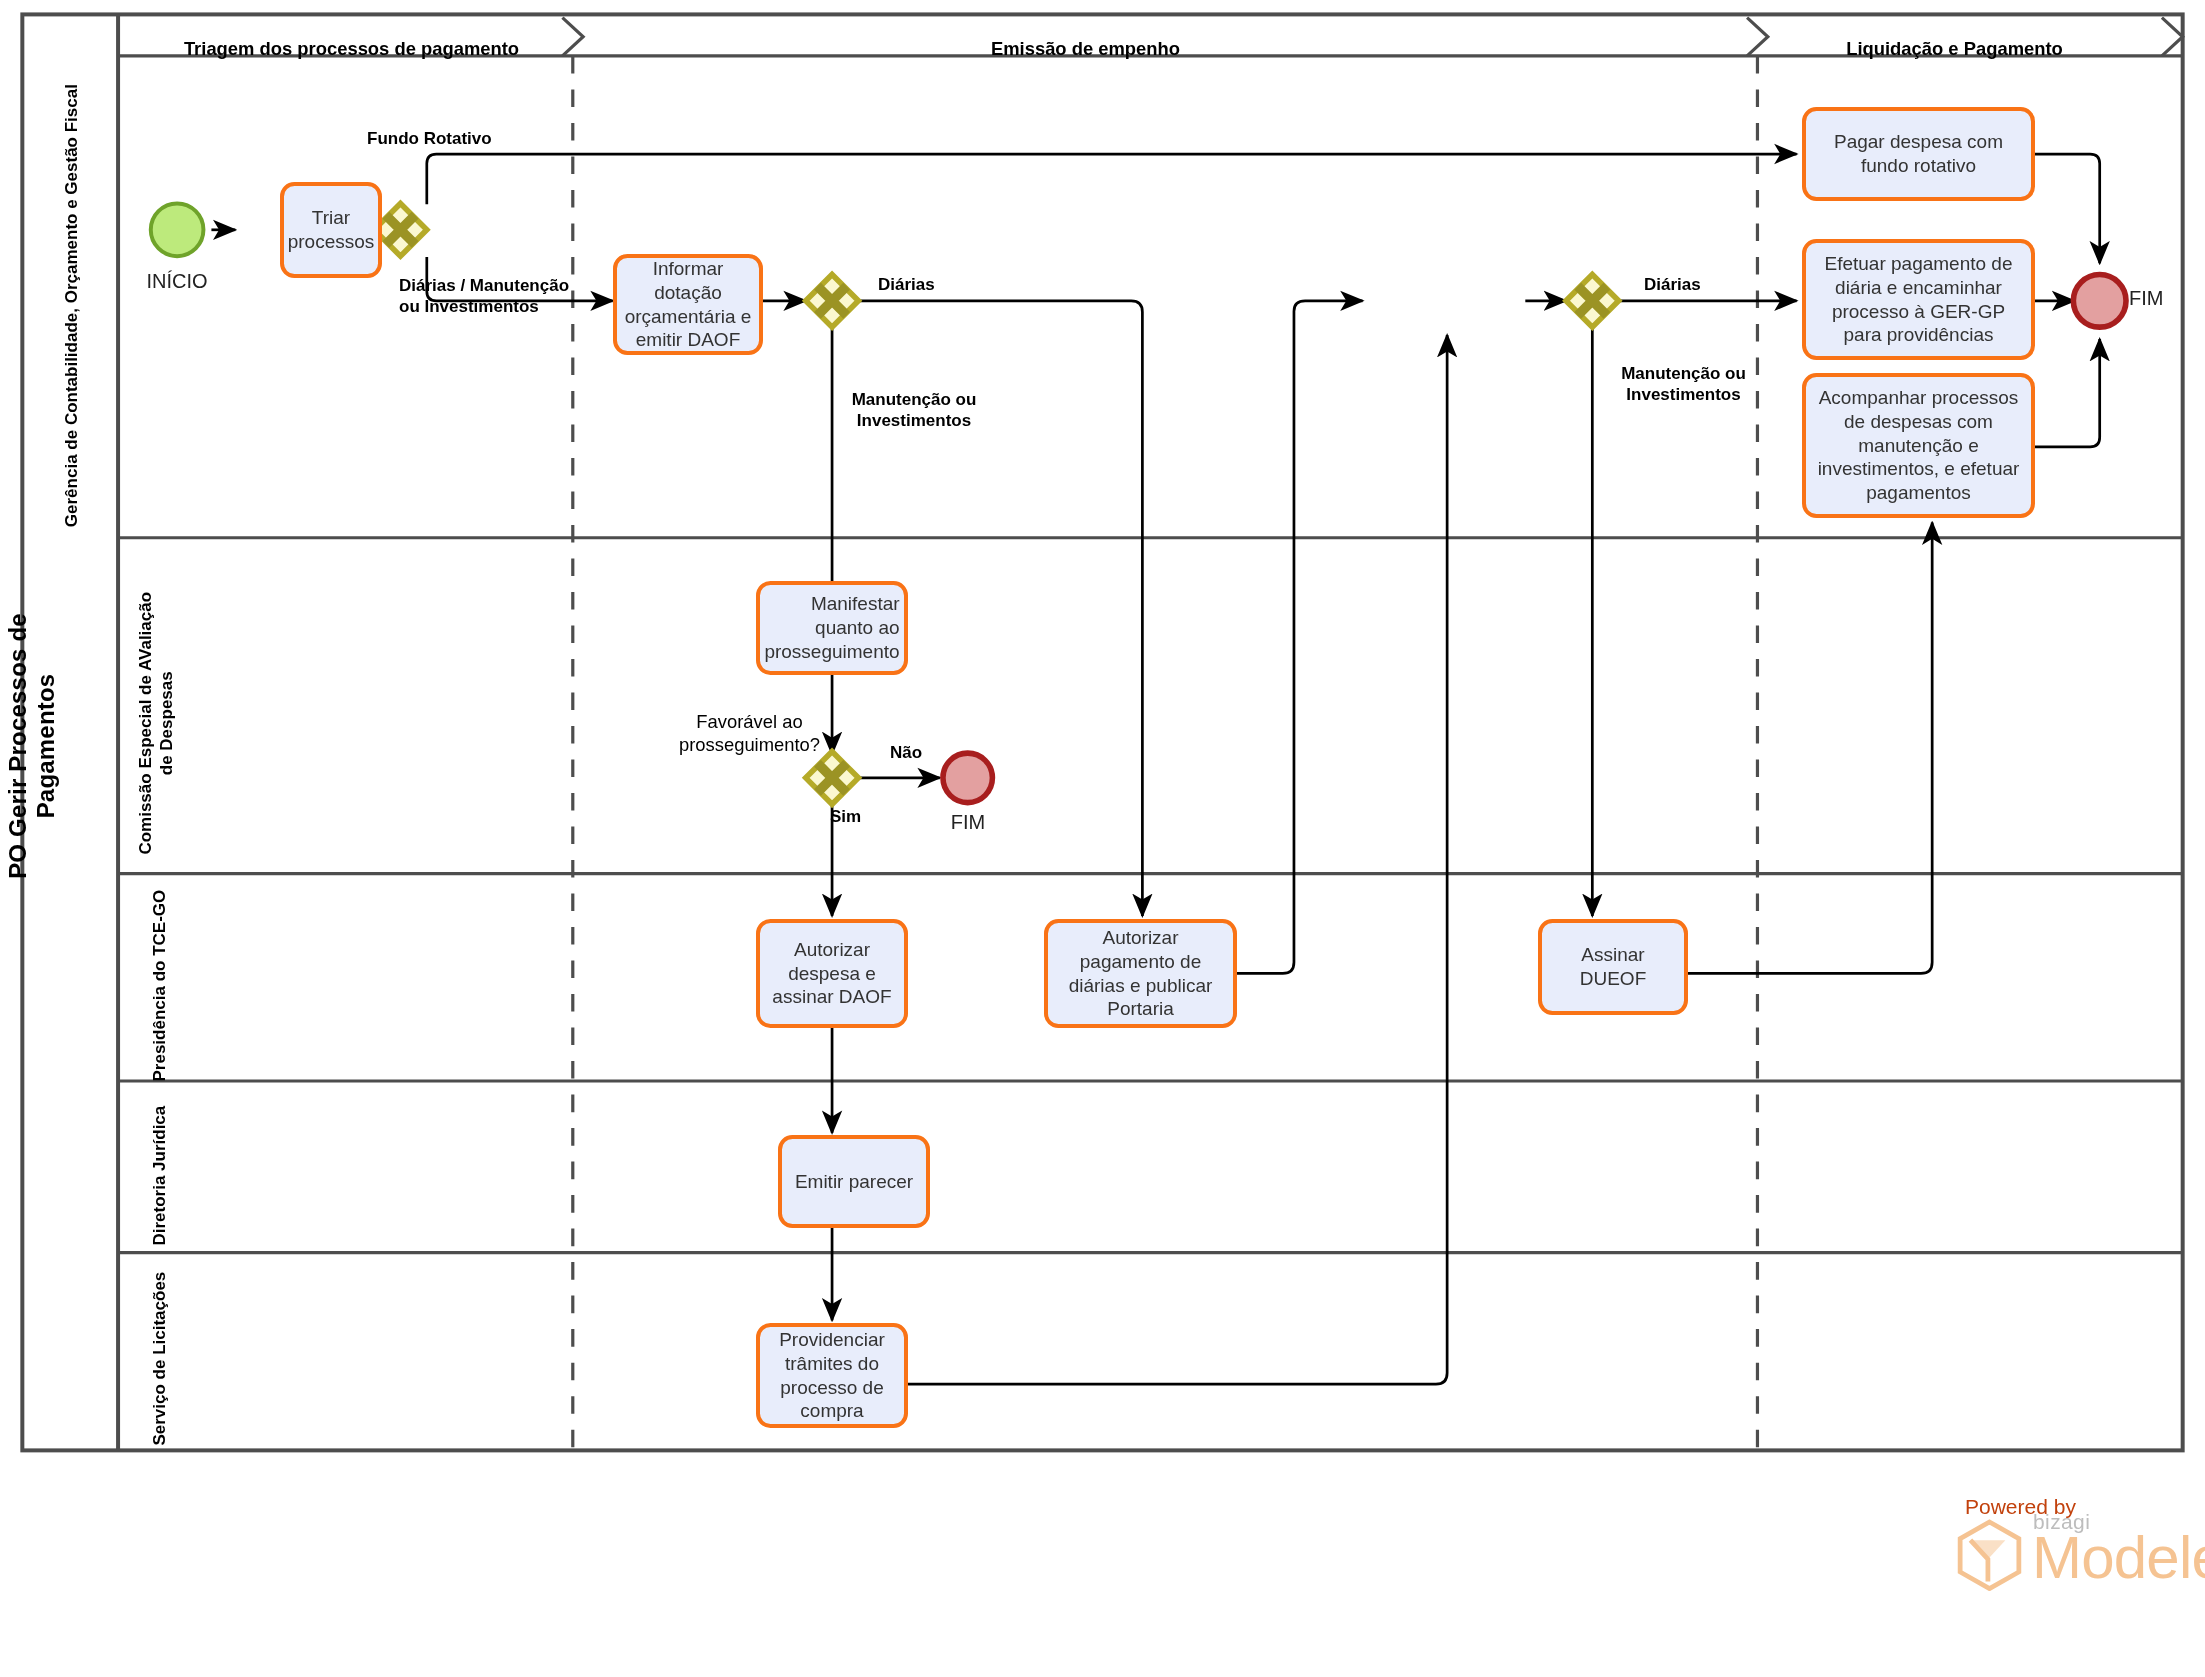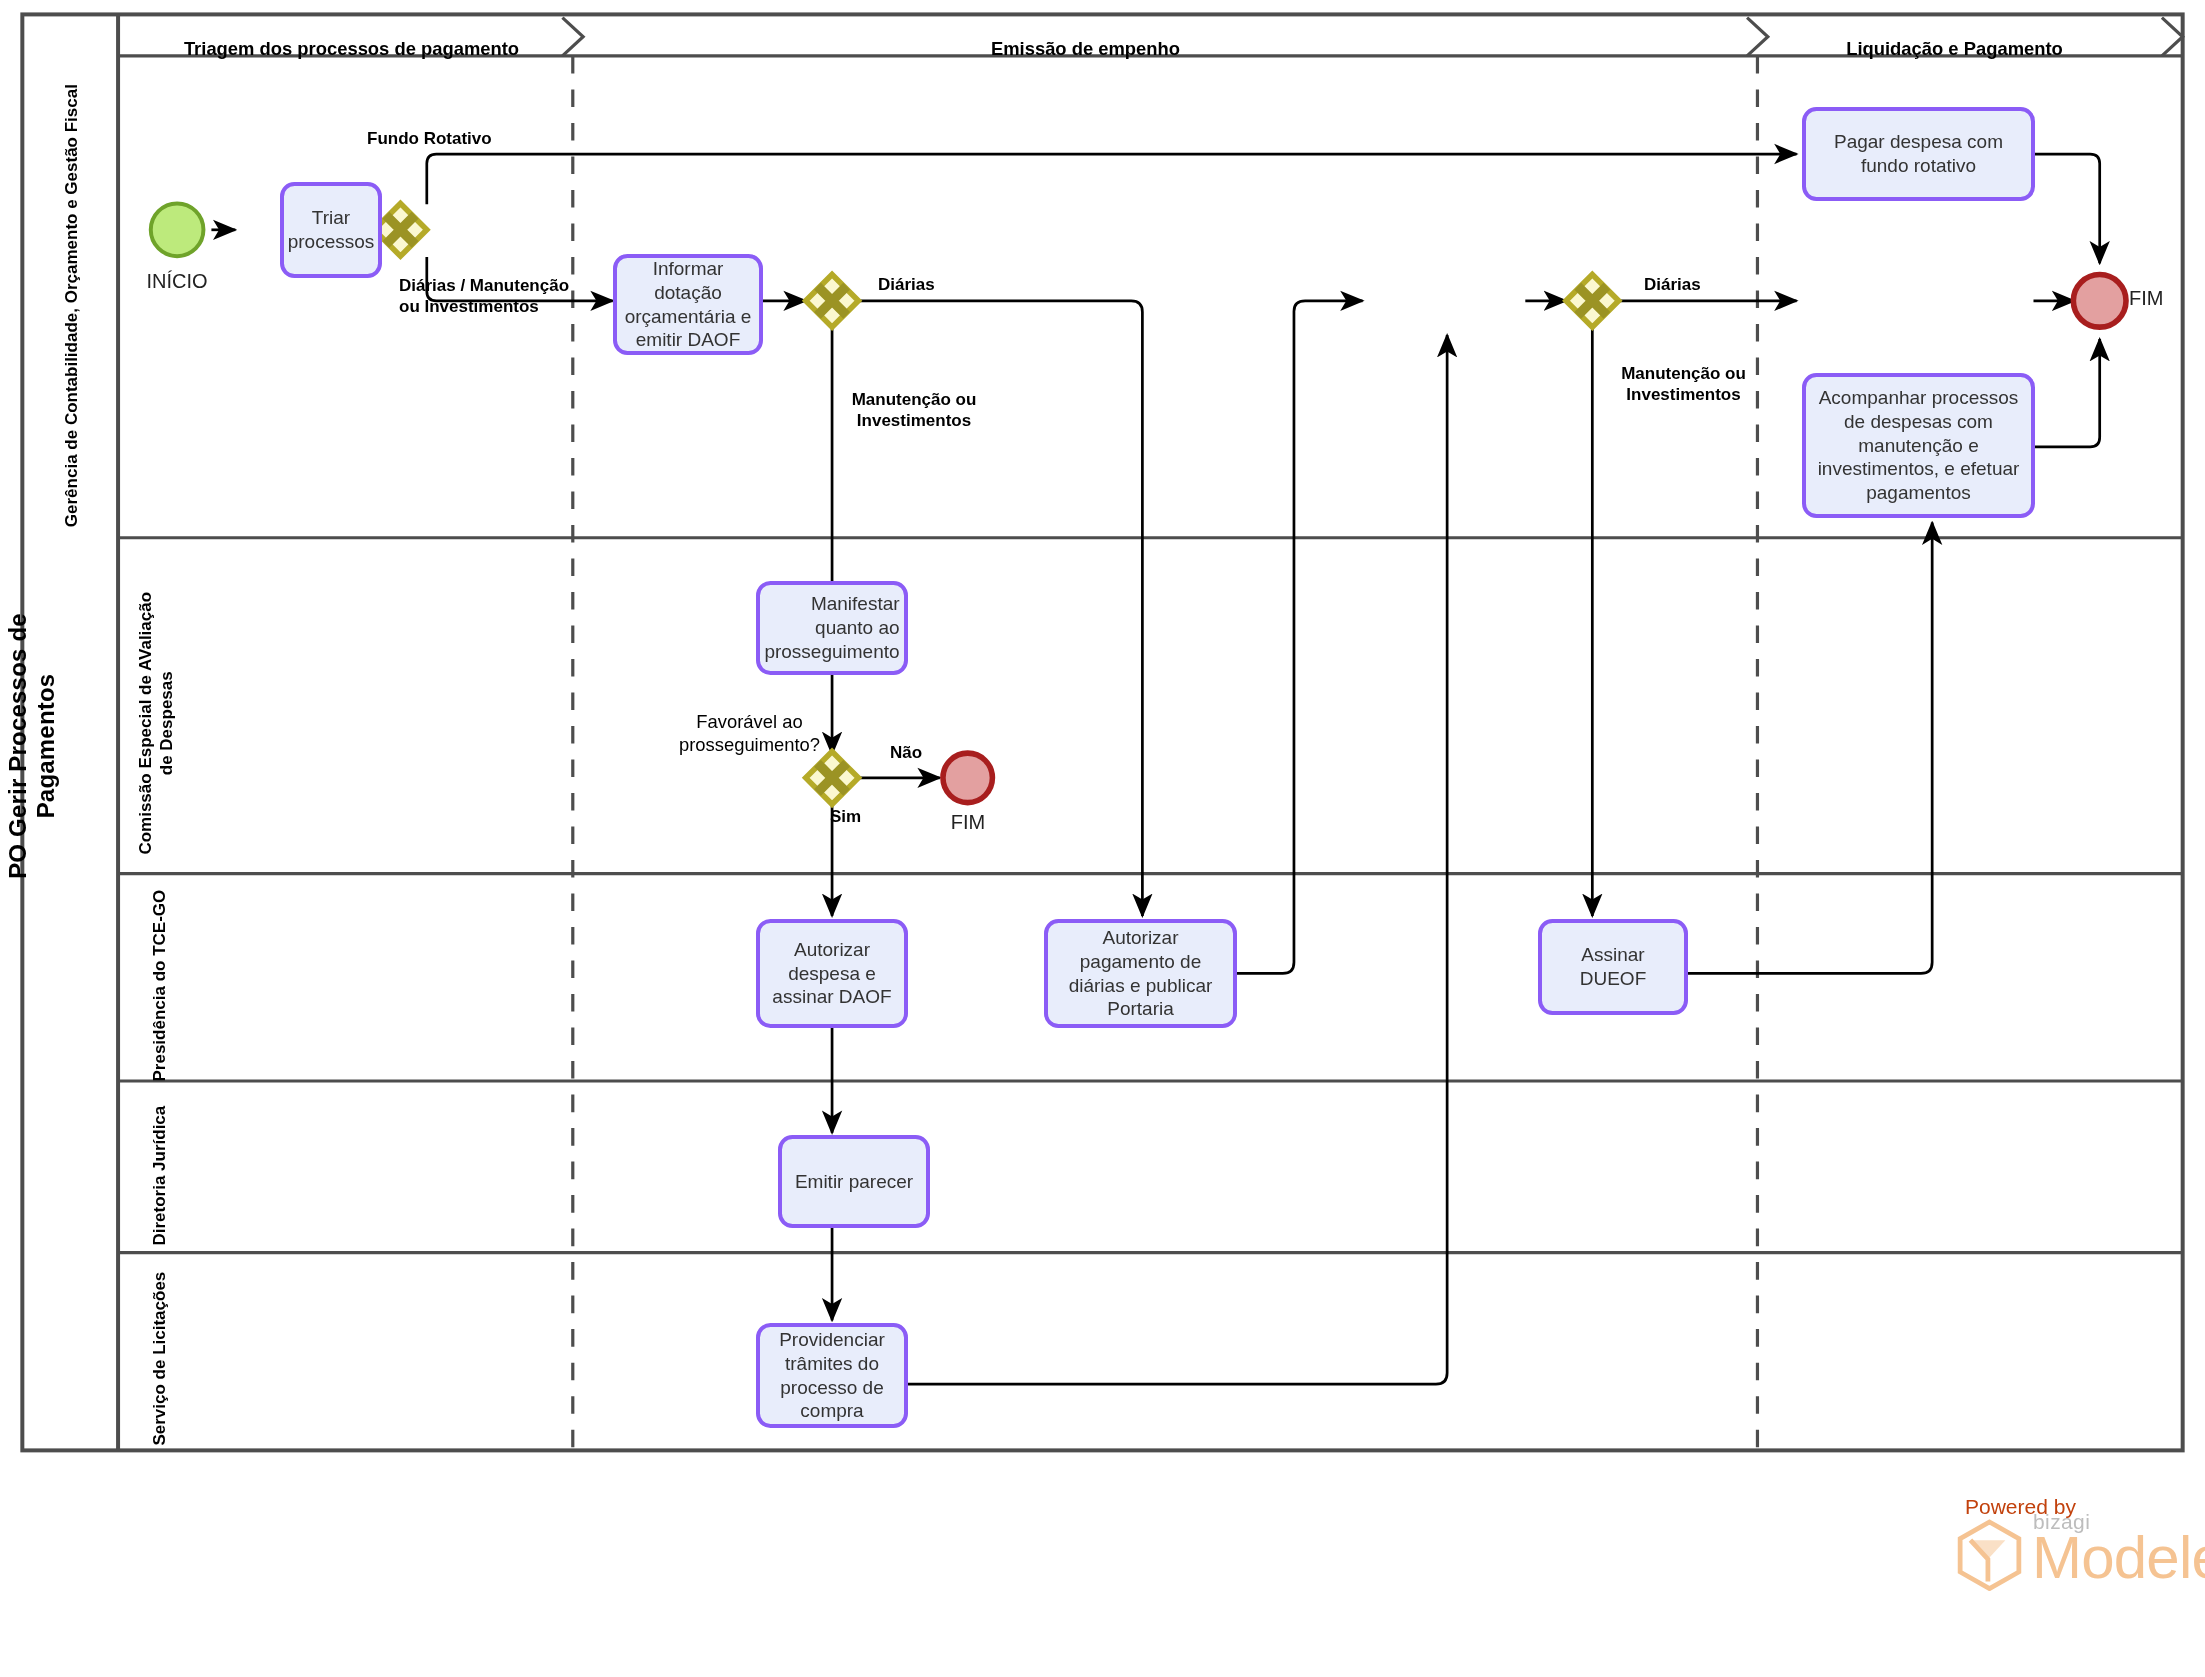--- a/index.html
+++ b/index.html
@@ -16,21 +16,21 @@
   .lane-title{
     position:absolute;transform:rotate(-90deg);transform-origin:center center;
     text-align:center;font-size:17px;font-weight:bold;line-height:1.25;
   }
   .phase-title{
     position:absolute;text-align:center;font-size:18.4px;font-weight:bold;
   }
 
   
   .task{
-    position:absolute;background:#e8edfb;border:4px solid #8b5cf6;border-radius:14.4px;
+    position:absolute;background:#e8edfb;border:4px solid #f97316;border-radius:14.4px;
     display:flex;align-items:center;justify-content:center;text-align:center;
     font-size:19px;color:#333;line-height:1.25;box-sizing:border-box;padding:4.8px 6.4px;
   }
   .ev-label{position:absolute;font-size:20px;color:#222;text-align:center;}
   .flow-label{position:absolute;font-size:17px;font-weight:bold;color:#000;line-height:1.25;}
   .flow-label.plain{font-weight:normal;}
 
   
   .logo{position:absolute;left:1931px;top:1486px;width:239px;height:104px;}
   .logo .pb{position:absolute;left:34px;top:9px;font-size:21px;color:#c2410c;}
@@ -173,20 +173,21 @@
 
   <div class="task" style="left:756px;top:1323px;width:152px;height:105px;">Providenciar trâmites do processo de compra</div>
 
   <div class="task" style="left:1044px;top:919px;width:193px;height:109px;">Autorizar pagamento de diárias e publicar Portaria</div>
 
 
   <div class="task" style="left:1538px;top:919px;width:150px;height:96px;">Assinar DUEOF</div>
 
   <div class="task" style="left:1802px;top:107px;width:233px;height:94px;">Pagar despesa com fundo rotativo</div>
 
+  <div class="task" style="left:1802px;top:239px;width:233px;height:121px;">Efetuar pagamento de diária e encaminhar processo à GER-GP para providências</div>
 
   <div class="task" style="left:1802px;top:373px;width:233px;height:145px;">Acompanhar processos de despesas com manutenção e investimentos, e efetuar pagamentos</div>
 
   <div class="flow-label" style="left:367px;top:128px;width:255px;">Fundo Rotativo</div>
 
   <div class="flow-label" style="left:399px;top:275px;width:176px;">Diárias / Manutenção ou Investimentos</div>
 
   <div class="flow-label" style="left:878px;top:274px;width:160px;">Diárias</div>
 
   <div class="flow-label" style="left:822px;top:389px;width:184px;text-align:center;">Manutenção ou Investimentos</div>

